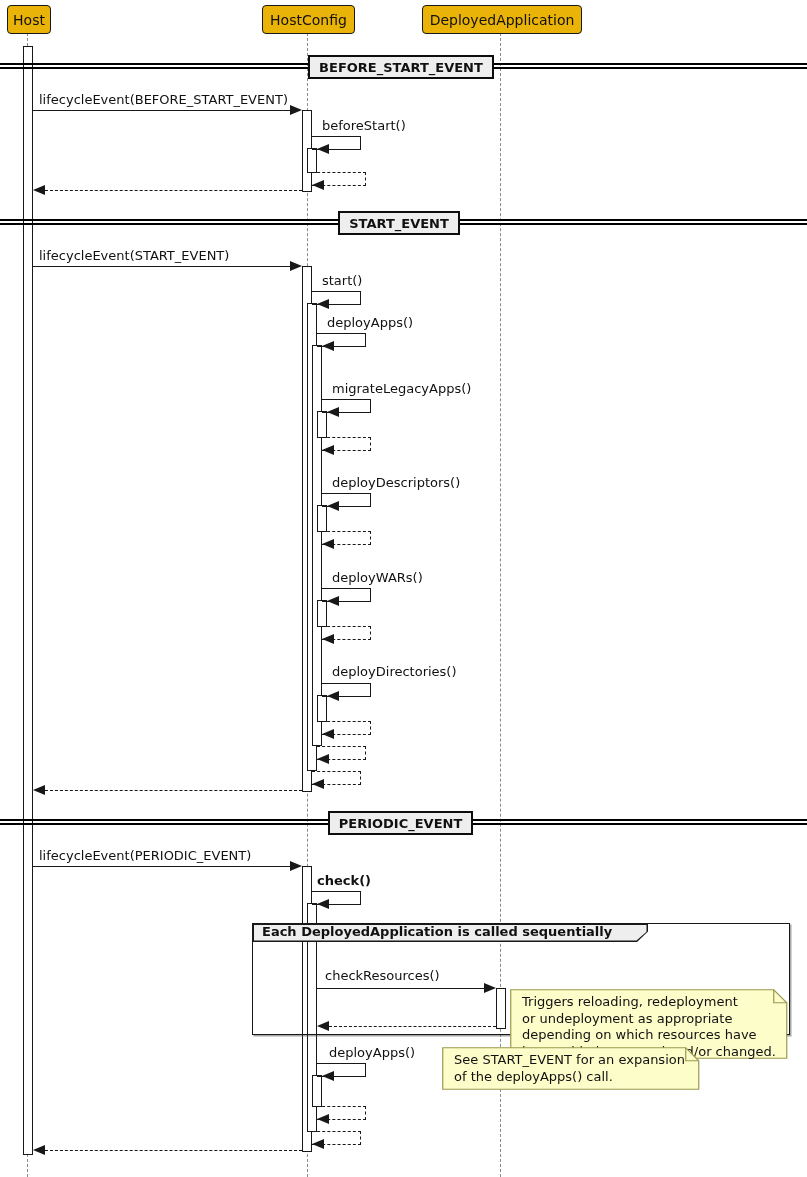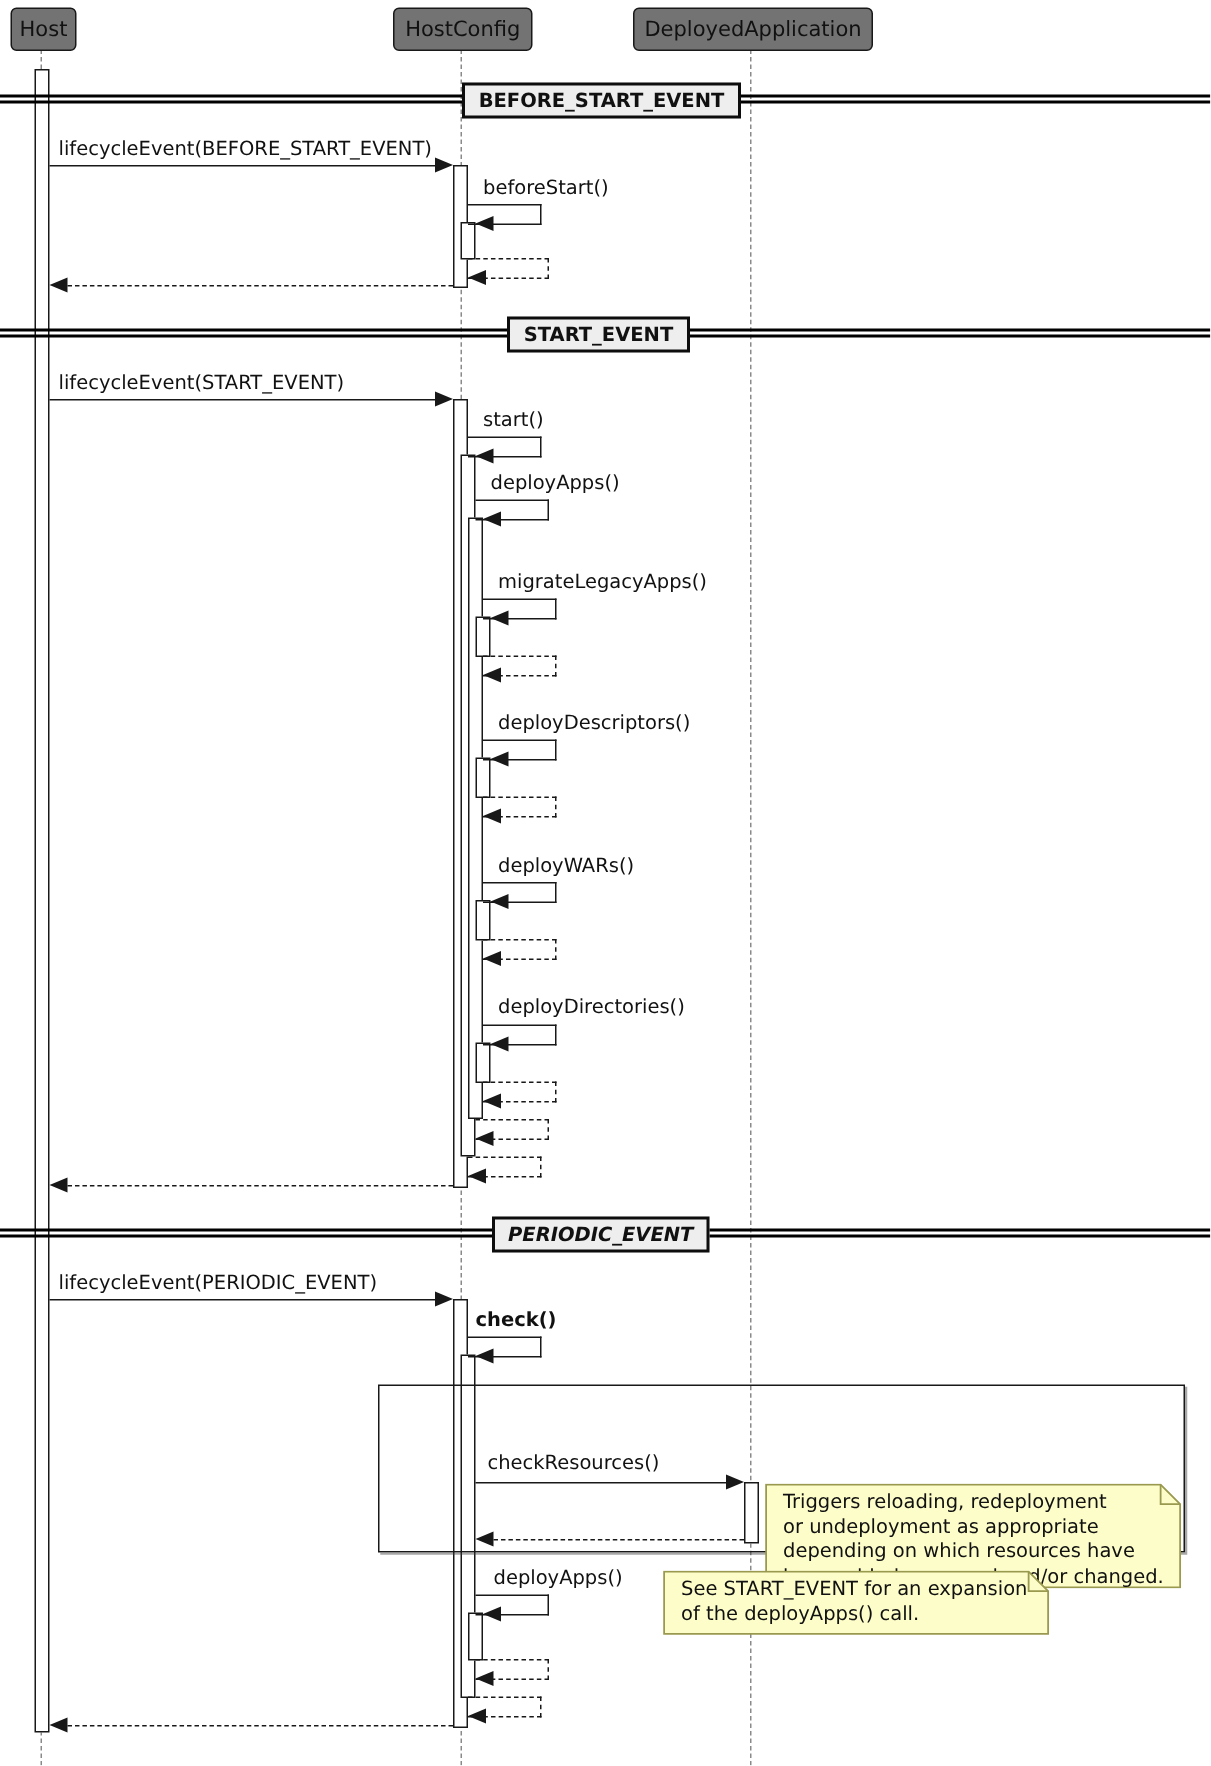--- a/index.html
+++ b/index.html
@@ -5,21 +5,21 @@
   html,body{margin:0;padding:0;background:#ffffff;}
   #canvas{
     position:relative;width:807px;height:1177px;background:#ffffff;overflow:hidden;
     font-family:"DejaVu Sans","Liberation Sans",sans-serif;color:#111;
   }
   .lifeline{position:absolute;width:0;border-left:1px dashed #8a8a8a;z-index:1;}
   .divline{position:absolute;left:0;width:807px;height:0;border-top:2px solid #000;z-index:4;}
   .divbox{position:absolute;background:#EEEEEE;border:2px solid #0d0d0d;z-index:6;
           display:flex;align-items:center;justify-content:center;
           font-size:13px;font-weight:bold;white-space:nowrap;}
-  .pbox{position:absolute;background:#737373;border:1.5px solid #181818;border-radius:4px;z-index:6;
+  .pbox{position:absolute;background:#eab308;border:1.5px solid #181818;border-radius:4px;z-index:6;
         display:flex;align-items:center;justify-content:center;font-size:14px;white-space:nowrap;}
   .bar{position:absolute;width:8px;background:#fff;border:1px solid #181818;z-index:3;}
   .mlabel{position:absolute;font-size:13px;white-space:nowrap;z-index:7;}
   .hline{position:absolute;height:0;border-top:1px solid #181818;z-index:5;}
   .hline.dash{border-top-style:dashed;}
   .ah-r{position:absolute;width:0;height:0;border-top:5px solid transparent;border-bottom:5px solid transparent;
         border-left:12px solid #181818;z-index:5;}
   .ah-l{position:absolute;width:0;height:0;border-top:5px solid transparent;border-bottom:5px solid transparent;
         border-right:12px solid #181818;z-index:5;}
   .sc{position:absolute;border:1px solid #181818;border-left:none;z-index:5;}
@@ -80,21 +80,21 @@
   </div>
 
   <div class="divline" style="top:219px;"></div>
   <div class="divline" style="top:223px;"></div>
   <div class="divbox" style="left:338px;top:211px;width:118px;height:20px;">
     <span>START_EVENT</span>
   </div>
 
   <div class="divline" style="top:819px;"></div>
   <div class="divline" style="top:823px;"></div>
-  <div class="divbox" style="left:328px;top:811px;width:141px;height:20px;font-style:italic;">
+  <div class="divbox" style="left:328px;top:811px;width:141px;height:20px;">
     <span>PERIODIC_EVENT</span>
   </div>
 
   <div class="mlabel" style="left:39px;top:92px;text-align:center;">lifecycleEvent(BEFORE_START_EVENT)</div>
   <div class="hline" style="left:33px;top:110px;width:259px;"></div>
   <div class="ah-r" style="left:290px;top:105px;"></div>
 
   <div class="mlabel" style="left:322px;top:118px;">beforeStart()</div>
   <div class="sc" style="left:312px;top:136px;width:48px;height:12px;">
     <span class="ah-l" style="left:5px;"></span>
@@ -165,20 +165,25 @@
   <div class="mlabel" style="left:39px;top:848px;">lifecycleEvent(PERIODIC_EVENT)</div>
   <div class="hline" style="left:33px;top:866px;width:259px;"></div>
   <div class="ah-r" style="left:290px;top:861px;"></div>
 
   <div class="mlabel" style="left:317px;top:873px;font-weight:bold;">check()</div>
   <div class="sc" style="left:312px;top:891px;width:48px;height:12px;">
     <span class="ah-l" style="left:5px;"></span>
   </div>
 
   <div class="frame" style="left:252px;top:923px;width:536px;height:110px;"></div>
+  <div class="frametab" style="left:252px;top:923px;width:396px;height:19px;">
+    <span class="outer"></span>
+    <span class="inner"></span>
+    <span class="ttl">Each DeployedApplication is called sequentially</span>
+  </div>
 
   <div class="mlabel" style="left:325px;top:968px;">checkResources()</div>
   <div class="hline" style="left:317px;top:988px;width:169px;"></div>
   <div class="ah-r" style="left:484px;top:983px;"></div>
 
   <div class="hline dash" style="left:329px;top:1026px;width:167px;"></div>
   <div class="ah-l" style="left:317px;top:1021px;"></div>
 
   <div class="note" style="left:510px;top:989px;width:278px;height:70px;">
     <svg width="278" height="70">

